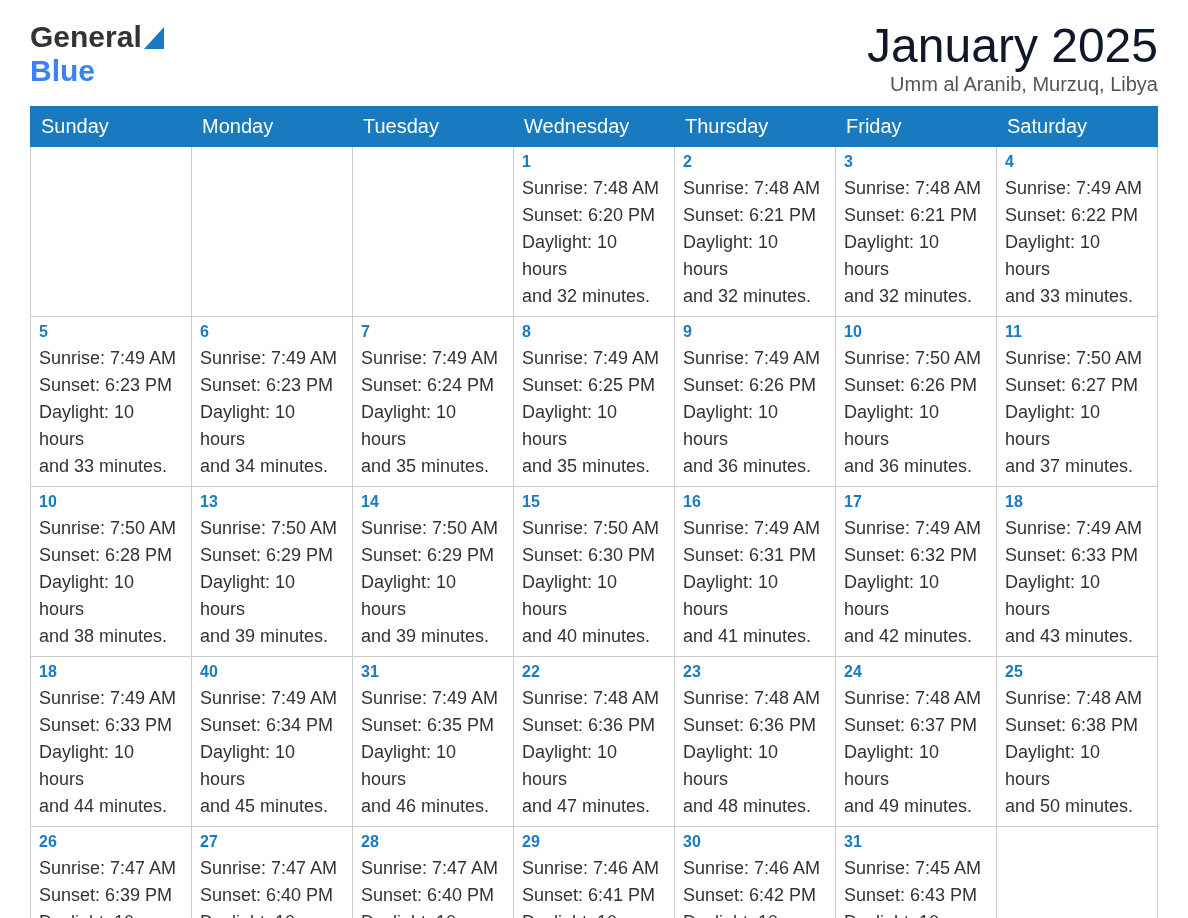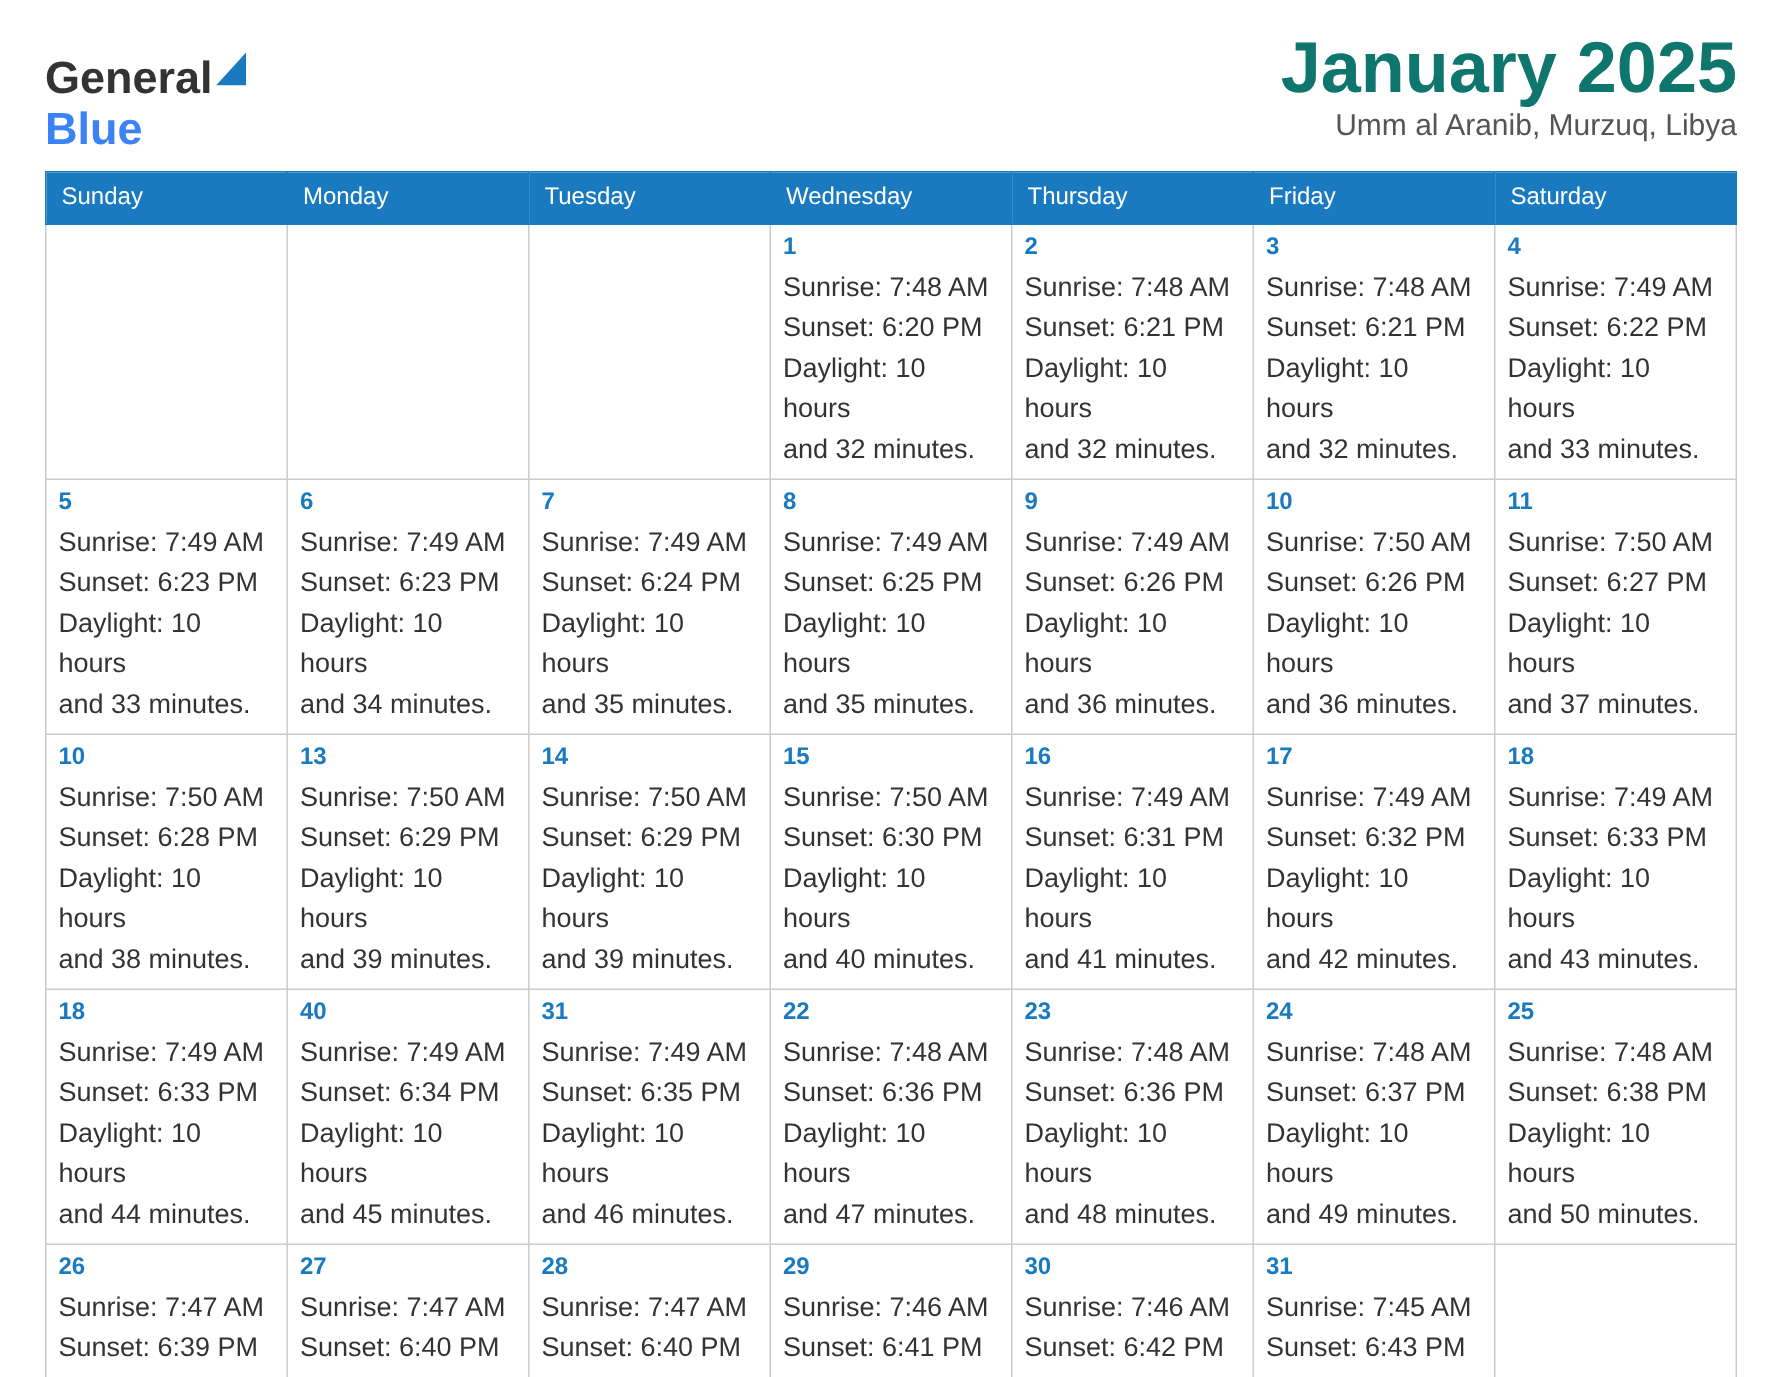--- a/index.html
+++ b/index.html
@@ -20,40 +20,40 @@
     .logo {
       display: flex;
       flex-direction: column;
       align-items: flex-start;
     }
     .title-section {
       text-align: right;
     }
     .month-title {
       font-size: 48px;
-      font-weight: bold;
-      color: #0f766e;
+      font-weight: normal;
+      color: #0f172a;
       line-height: 1.1;
     }
     .location-title {
       font-size: 20px;
       color: #555;
       font-weight: normal;
     }
     .calendar {
       width: 100%;
       border-collapse: collapse;
       margin-top: 5px;
     }
     .calendar th {
       background-color: #1a7abf;
       color: #fff;
       padding: 8px 10px;
       text-align: left;
-      font-size: 16px;
+      font-size: 20px;
       font-weight: normal;
       border: 1px solid #1a7abf;
     }
     .calendar td {
       border: 1px solid #ccc;
       vertical-align: top;
       padding: 6px 8px;
       width: 14.28%;
       height: 110px;
     }
@@ -76,21 +76,21 @@
       display: flex;
       align-items: center;
     }
   </style>
 </head>
 <body>
 
 <div class="header">
   <div class="logo">
     <div class="logo-row">
-      <span style="font-size:30px;font-weight:bold;color:#333;margin-top:16px;">General</span>
+      <span style="font-size:30px;font-weight:bold;color:#333;">General</span>
       <svg width="20" height="22" viewBox="0 0 20 22" style="margin-left:2px;margin-top:2px;">
         <polygon points="0,22 20,22 20,0" fill="#1a7abf"></polygon>
       </svg>
     </div>
     <div>
       <span style="font-size:30px;font-weight:bold;color:#3b82f6;">Blue</span>
     </div>
   </div>
   <div class="title-section">
     <div class="month-title">January 2025</div>

